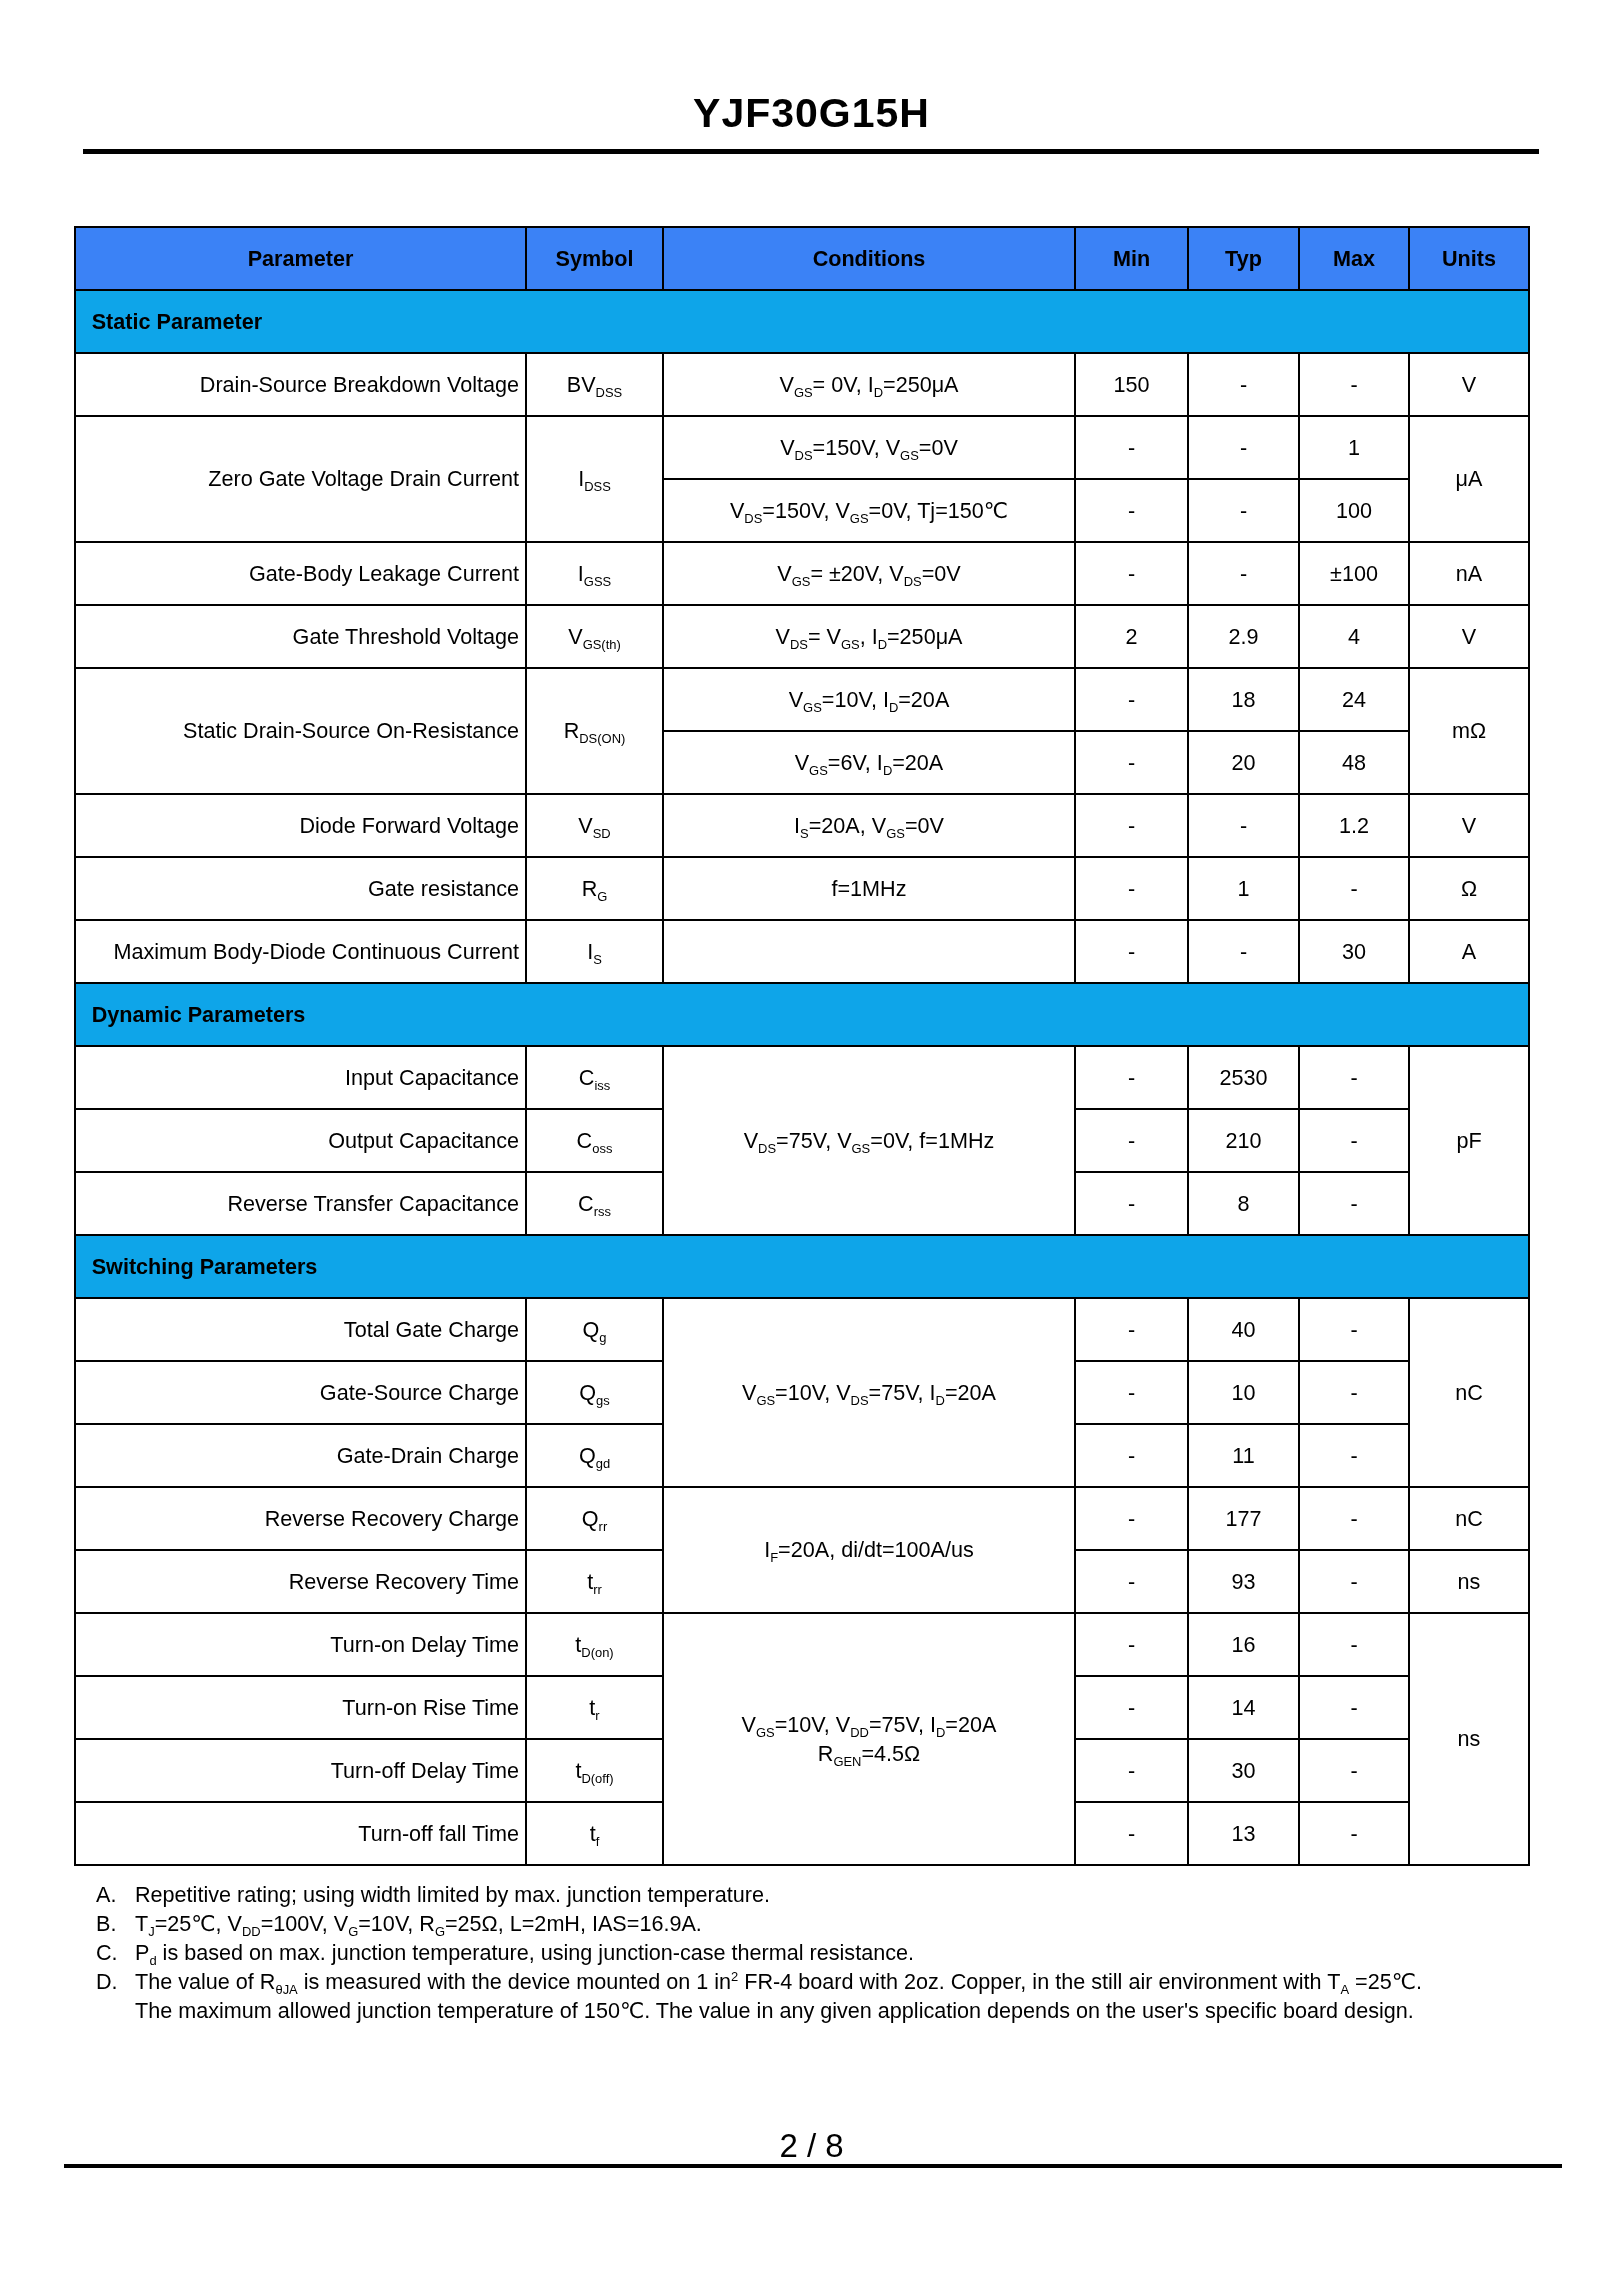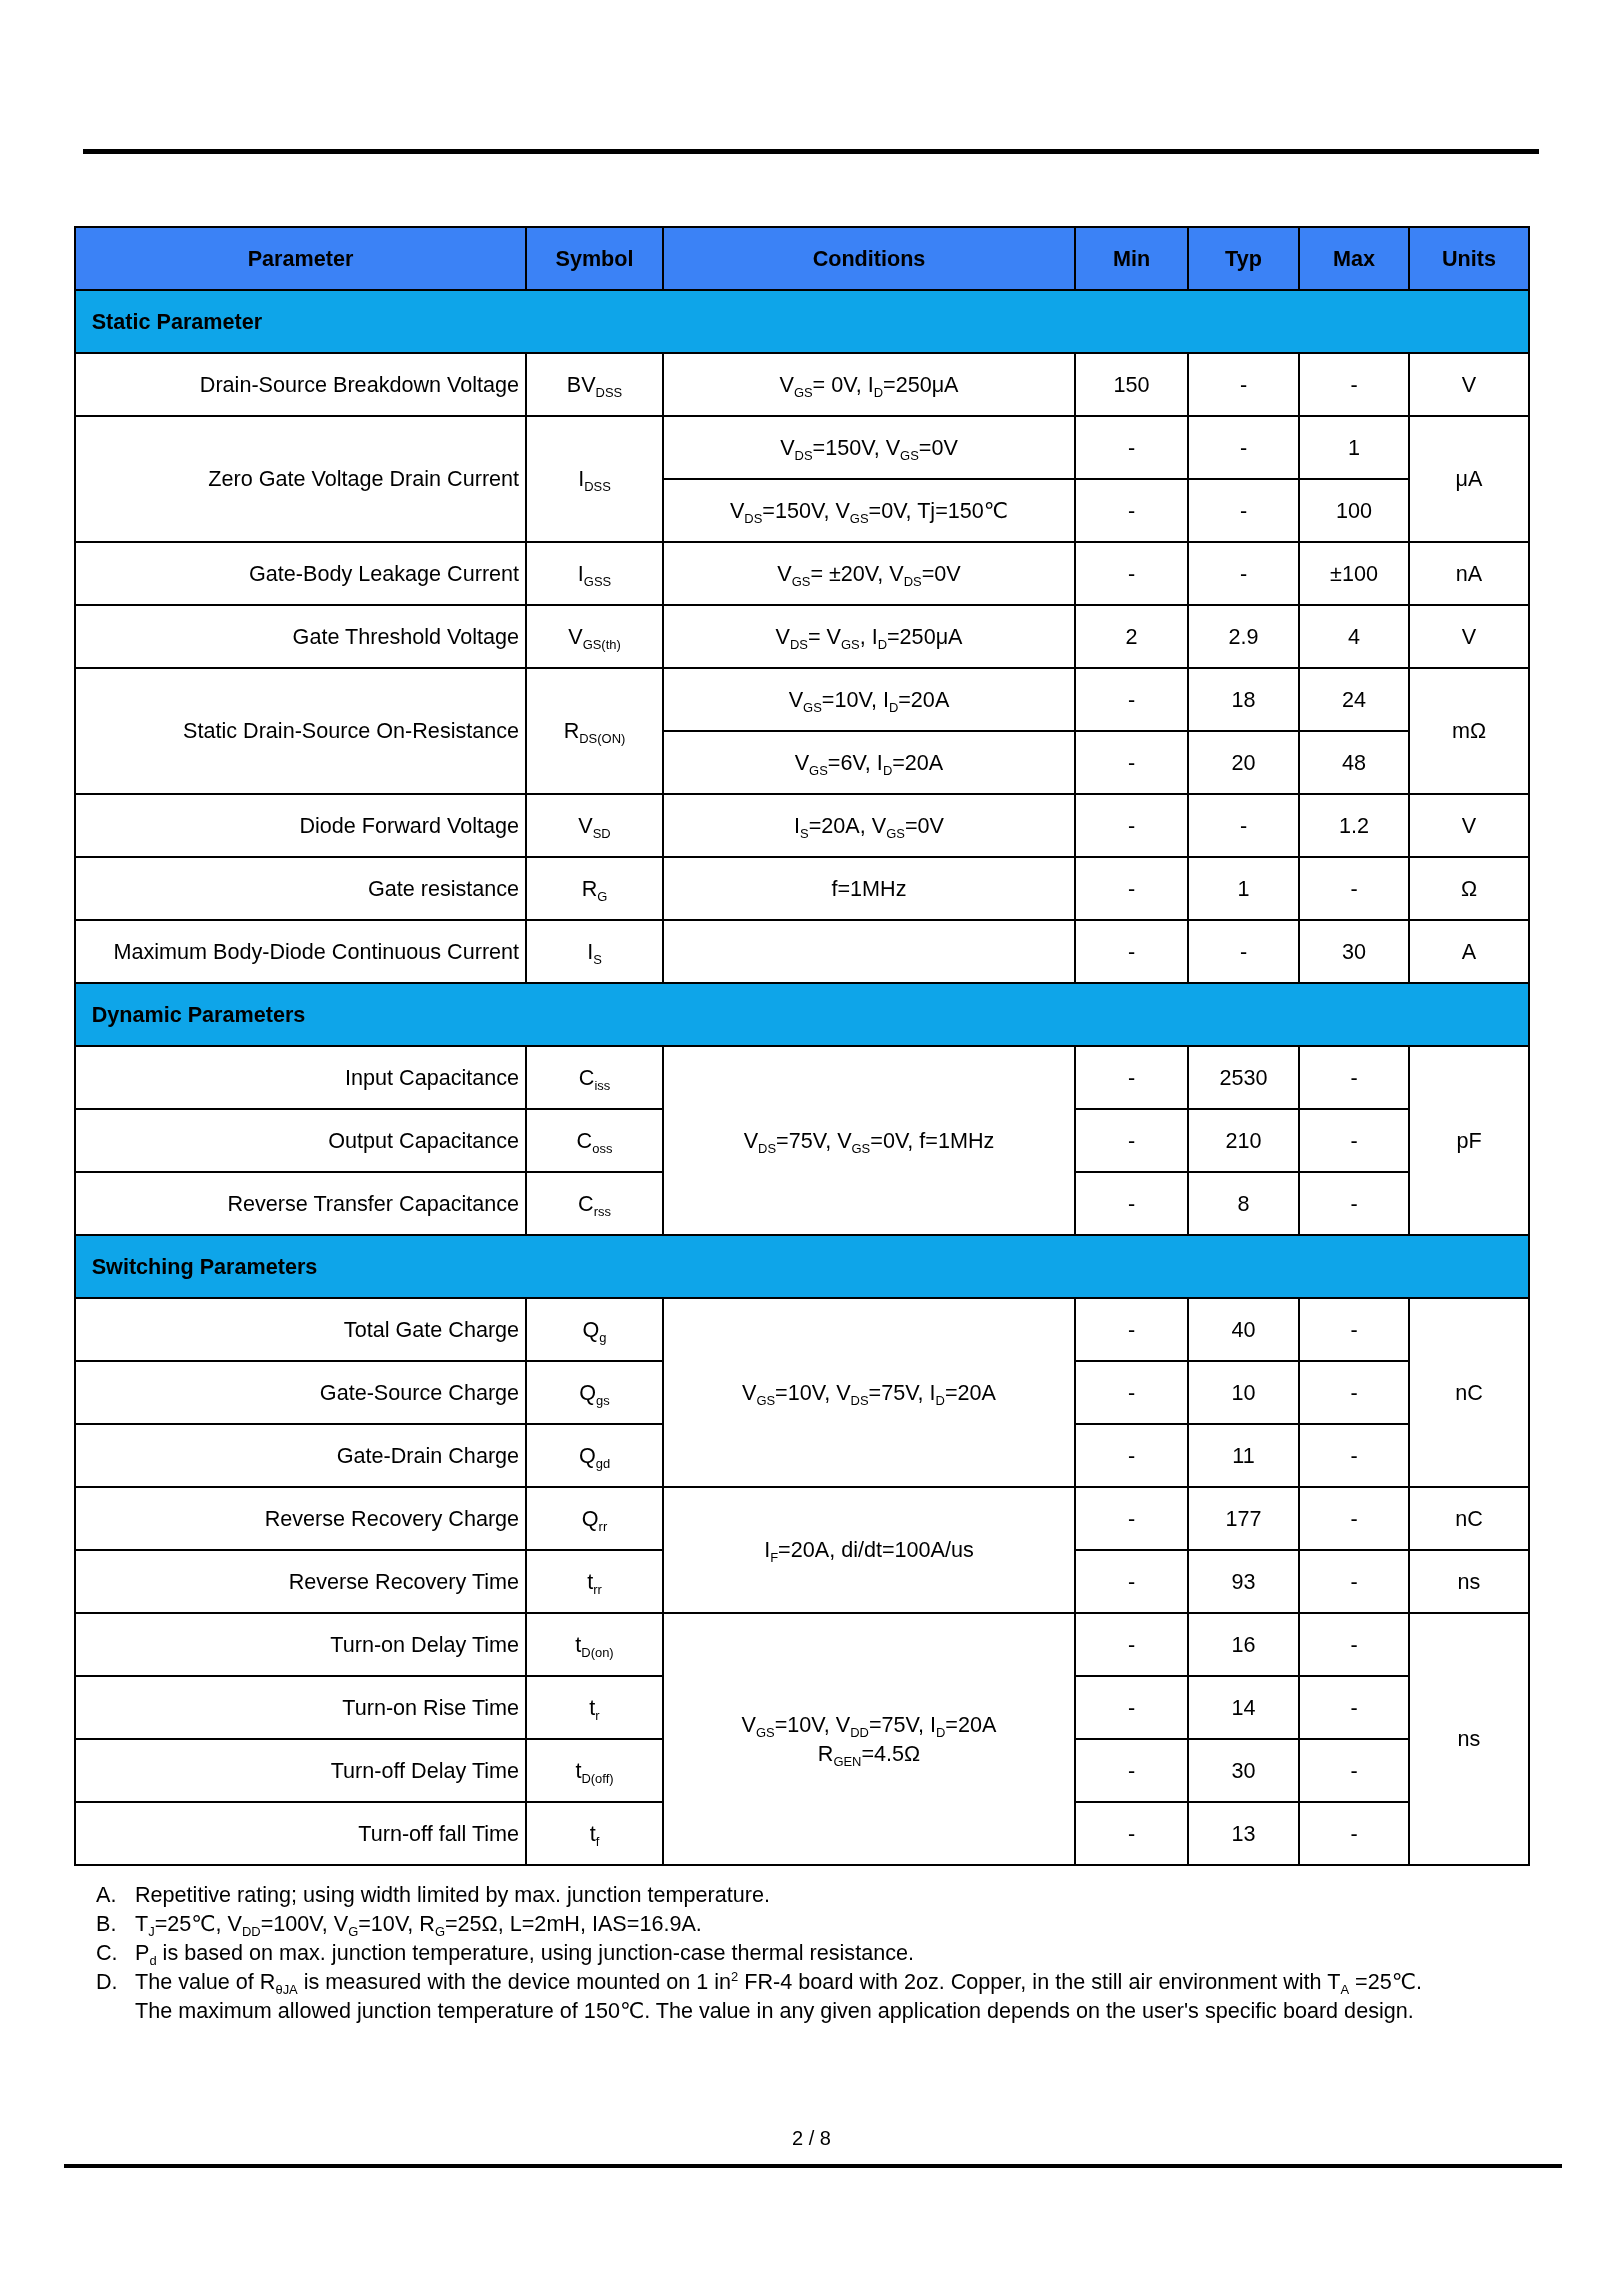--- a/index.html
+++ b/index.html
@@ -78,34 +78,35 @@
   }
   .note { display: flex; align-items: flex-start; line-height: 29px; }
   .note-label { flex: none; width: 39px; }
   .note-text { flex: 1; }
 
   .footer-num {
     position: absolute;
     top: 2127px; left: 0;
     width: 100%;
     text-align: center;
-    font-size: 20px;
+    font-size: 33px;
   }
   .footer-rule {
     position: absolute;
     top: 2164px; left: 64px;
     width: 1498px; height: 3.9px;
     background: #000;
   }
 </style>
 </head>
 <body>
 
 <div class="page">
 
+  <div class="title">YJF30G15H</div>
 
   <div class="top-rule"></div>
 
 
   <table class="ec-table">
     <colgroup>
       <col style="width:451px">
       <col style="width:137px">
       <col style="width:412px">
       <col style="width:113px">

